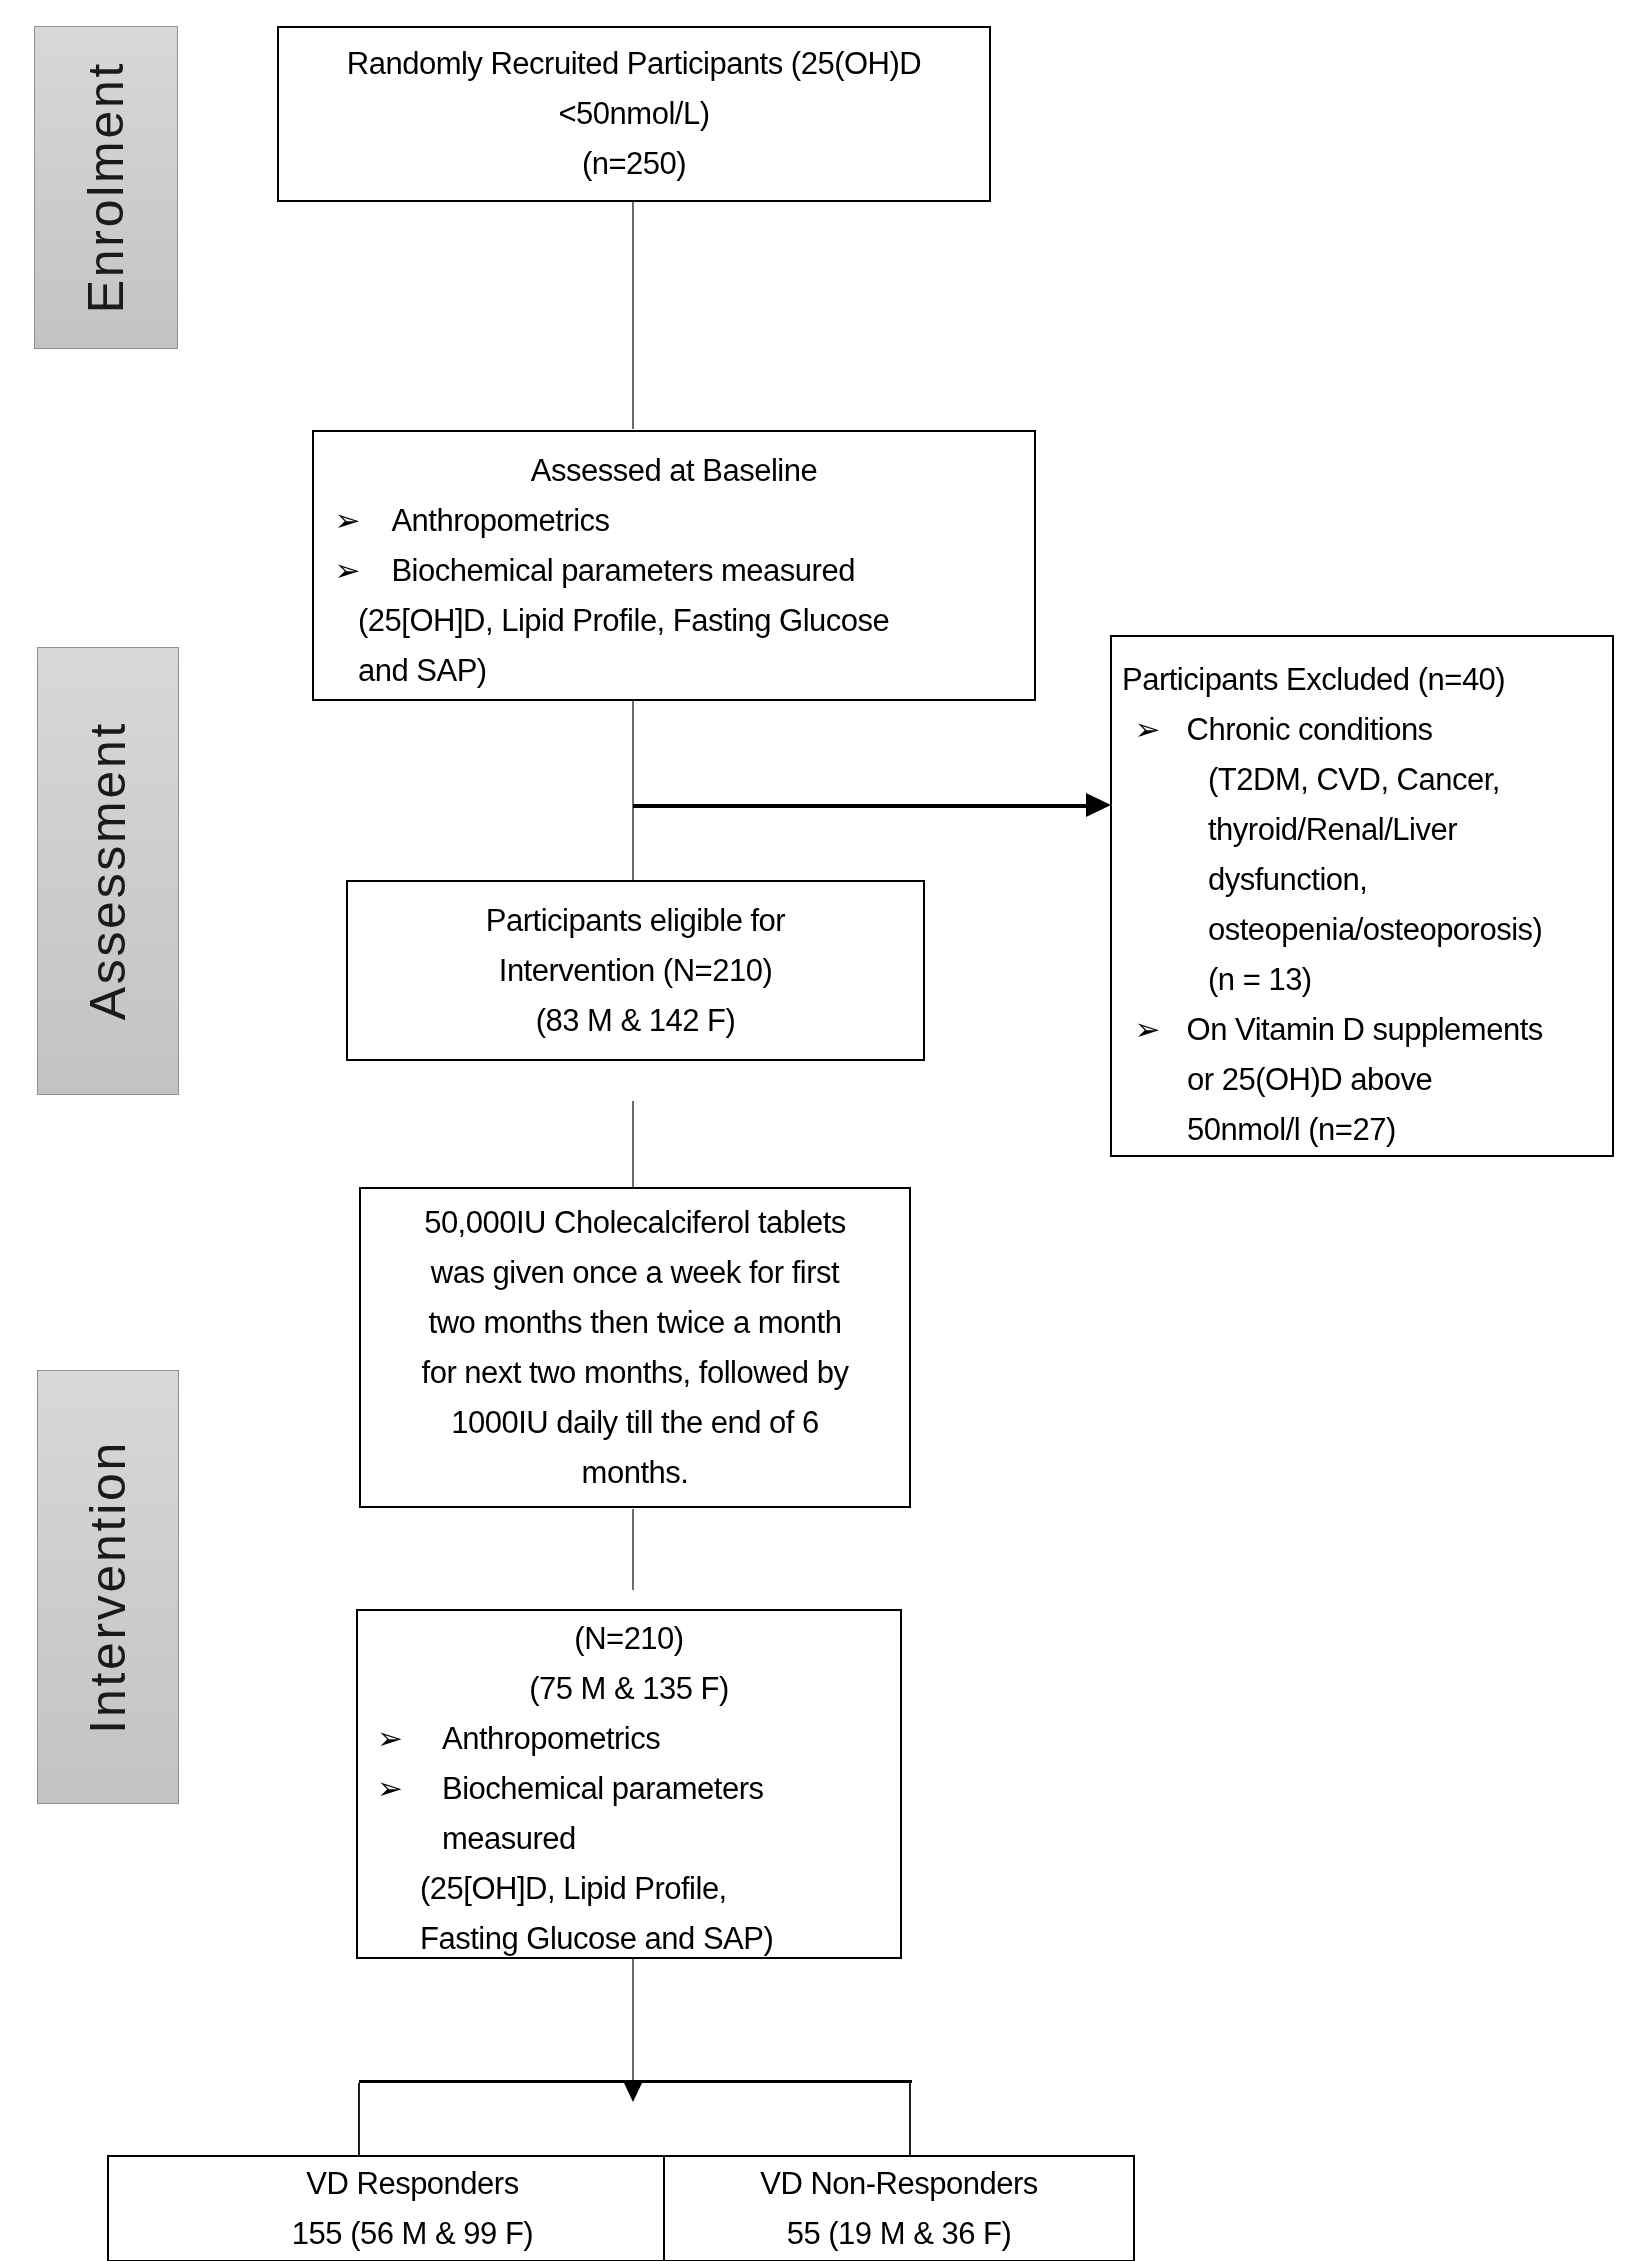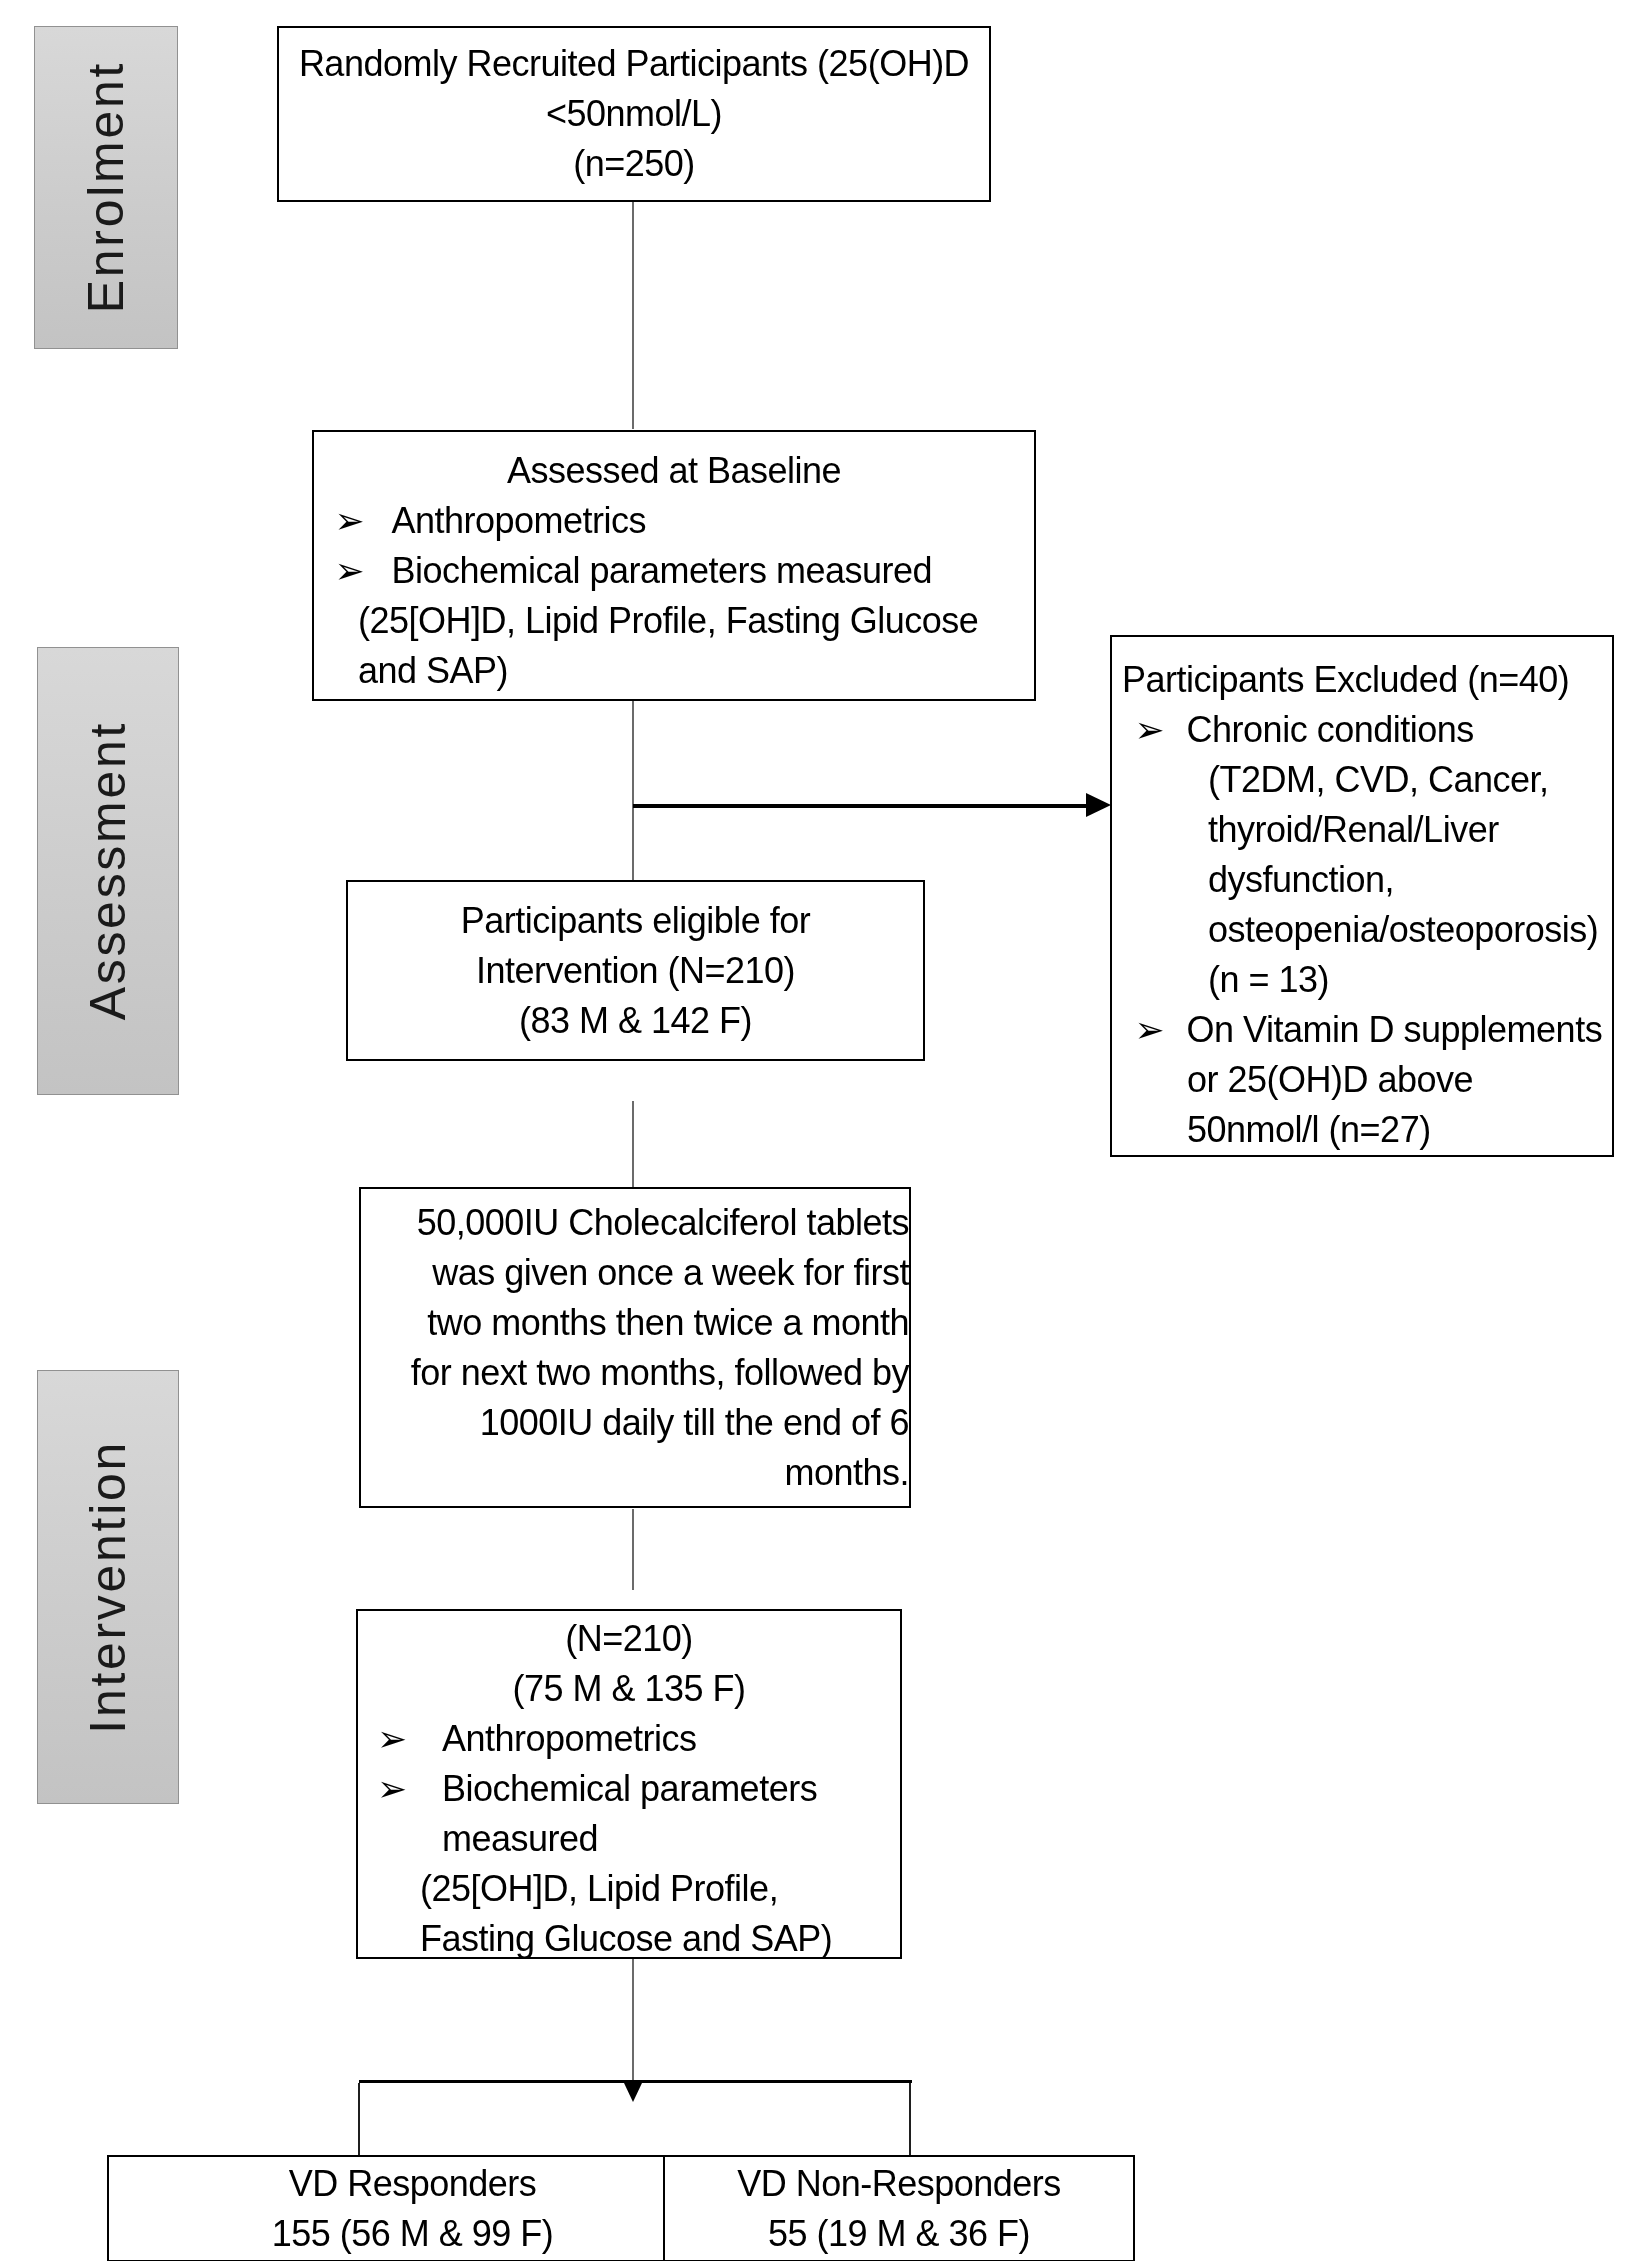--- a/index.html
+++ b/index.html
@@ -11,21 +11,21 @@
     font-family:"Liberation Sans","DejaVu Sans",sans-serif;
     color:#000000;
     overflow:hidden;
   }
   
   .fbox{
     position:absolute;
     background:#ffffff;
     border:2.3px solid #000000;
     box-sizing:border-box;
-    font-size:36px;
+    font-size:31px;
     line-height:50px;
     letter-spacing:-0.5px;
   }
   .heavy{border-width:2.7px;}
   .center-col{display:flex;flex-direction:column;justify-content:center;}
   .tc{text-align:center;}
   .brow{display:flex;align-items:baseline;}
   .bglyph{flex:0 0 auto;text-align:left;}
   
   .stage{
@@ -61,21 +61,21 @@
   }
   
   #lbl-enrolment   {left:34px;  top:26px;   width:144px; height:323px;}
   #lbl-assessment  {left:37px;  top:647px; width:142px; height:448px;}
   #lbl-intervention{left:37px;  top:1370px; width:142px; height:434px;}
 
   #box-recruited   {left:277px; top:26px;   width:714px;height:176px;}
   #box-assessed    {left:275px; top:430px;  width:724px;height:271px;padding-top:13.6px;margin-left:37px;}
   #box-excluded    {left:1110px;top:635px; width:504px;height:522px;padding-top:18px;}
   #box-eligible    {left:346px; top:880px; width:579px;height:181px;}
-  #box-dose        {left:359px; top:1187px; width:552px;height:321px;text-align:right;}
+  #box-dose        {left:359px; top:1187px; width:552px;height:321px;}
   #box-followup    {left:356px; top:1590px; width:546px;height:350px;padding-top:2.7px;margin-top:19px;}
   #box-responders  {left:107px; top:2155px; width:611px;height:107px;}
   #box-nonresp     {left:663px;top:2155px; width:472px;height:107px;}
 
   #v1{left:632px;top:202px; width:2.3px;height:227px;}
   #v2{left:632px;top:701px;width:2.3px;height:219px;}
   #v3{left:632px;top:1101px;width:2.3px;height:86px;}
   #v4{left:632px;top:1509px;width:2.3px;height:81px;}
   #v5{left:632px;top:1940px;width:2.3px;height:142px;}
   #branch-line{left:633px;top:804px;width:457px;height:3.6px;}

